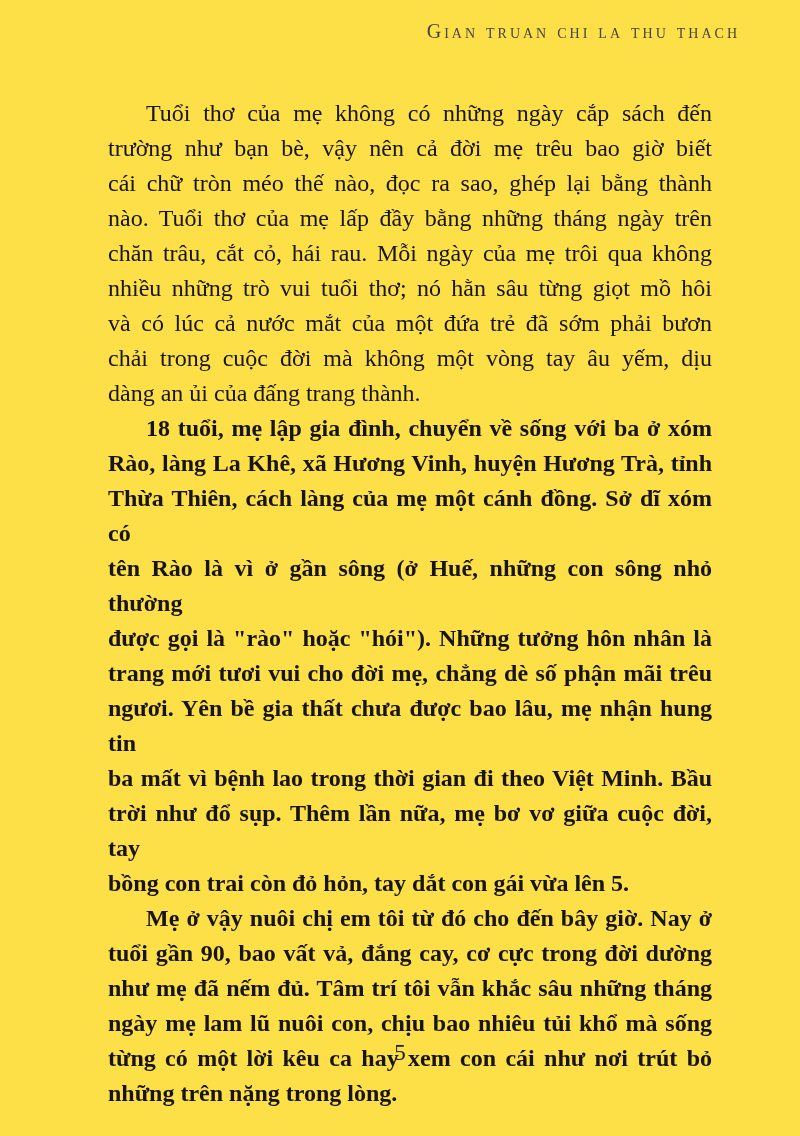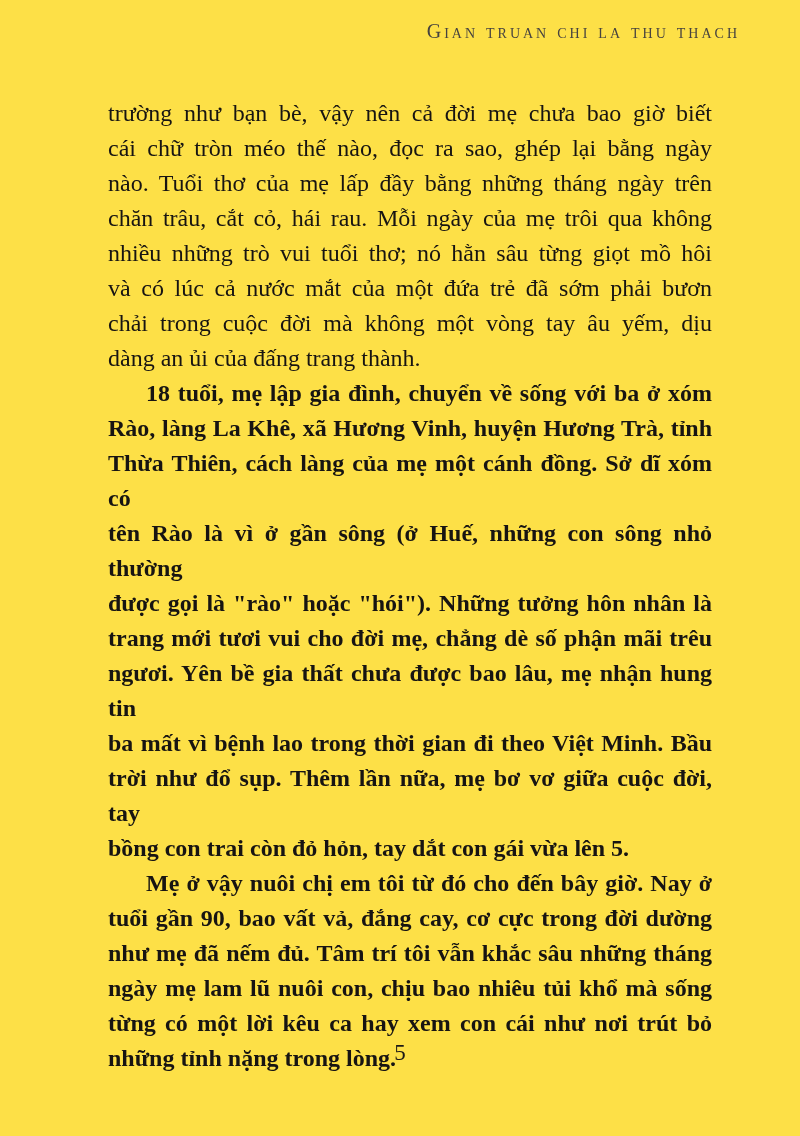--- a/index.html
+++ b/index.html
@@ -55,22 +55,23 @@
   }
 </style>
 </head>
 <body>
 
 <div class="page">
   <div class="running-header">Gian truan chi la thu thach</div>
 
   <div class="text-block" id="paragraphs">
       <div class="para">
-        <div class="line">trường như bạn bè, vậy nên cả đời mẹ chưa bao giờ biết</div>
-        <div class="line">cái chữ tròn méo thế nào, đọc ra sao, ghép lại bằng ngày</div>
+        <div class="line first">Tuổi thơ của mẹ không có những ngày cắp sách đến</div>
+        <div class="line">trường như bạn bè, vậy nên cả đời mẹ trêu bao giờ biết</div>
+        <div class="line">cái chữ tròn méo thế nào, đọc ra sao, ghép lại bằng thành</div>
         <div class="line">nào. Tuổi thơ của mẹ lấp đầy bằng những tháng ngày trên</div>
         <div class="line">chăn trâu, cắt cỏ, hái rau. Mỗi ngày của mẹ trôi qua không</div>
         <div class="line">nhiều những trò vui tuổi thơ; nó hằn sâu từng giọt mồ hôi</div>
         <div class="line">và có lúc cả nước mắt của một đứa trẻ đã sớm phải bươn</div>
         <div class="line">chải trong cuộc đời mà không một vòng tay âu yếm, dịu</div>
         <div class="line last">dàng an ủi của đấng trang thành.</div>
       </div>
       <div class="para">
         <div class="line first">18 tuổi, mẹ lập gia đình, chuyển về sống với ba ở xóm</div>
         <div class="line">Rào, làng La Khê, xã Hương Vinh, huyện Hương Trà, tỉnh</div>
@@ -82,18 +83,18 @@
         <div class="line">ba mất vì bệnh lao trong thời gian đi theo Việt Minh. Bầu</div>
         <div class="line">trời như đổ sụp. Thêm lần nữa, mẹ bơ vơ giữa cuộc đời, tay</div>
         <div class="line last">bồng con trai còn đỏ hỏn, tay dắt con gái vừa lên 5.</div>
       </div>
       <div class="para">
         <div class="line first">Mẹ ở vậy nuôi chị em tôi từ đó cho đến bây giờ. Nay ở</div>
         <div class="line">tuổi gần 90, bao vất vả, đắng cay, cơ cực trong đời dường</div>
         <div class="line">như mẹ đã nếm đủ. Tâm trí tôi vẫn khắc sâu những tháng</div>
         <div class="line">ngày mẹ lam lũ nuôi con, chịu bao nhiêu tủi khổ mà sống</div>
         <div class="line">từng có một lời kêu ca hay xem con cái như nơi trút bỏ</div>
-        <div class="line last">những tỉnh nặng trong lòng.</div>
+        <div class="line last">những trên nặng trong lòng.</div>
       </div>
     </div>
 
   <div class="page-number">5</div>
 </div>
 
 </body></html>

